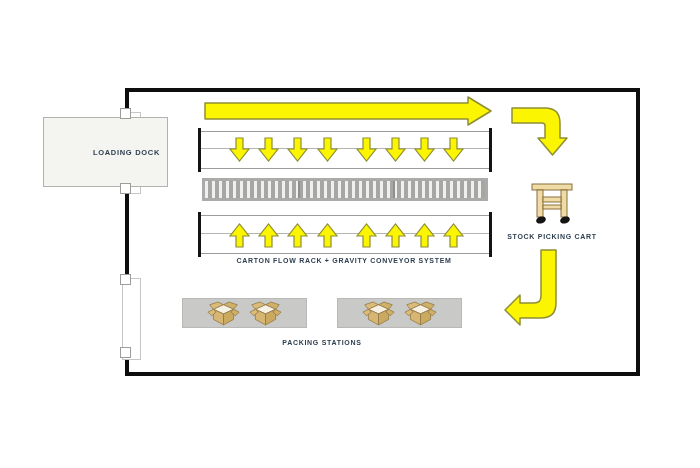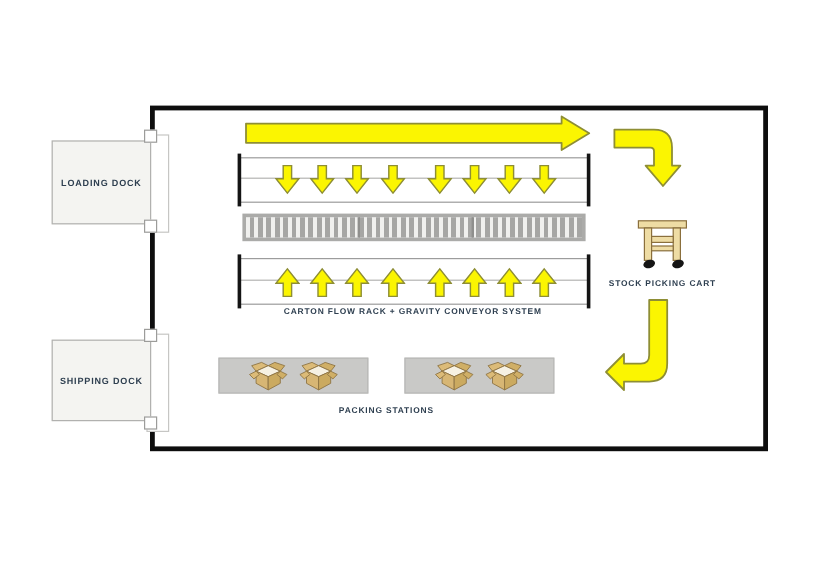--- a/index.html
+++ b/index.html
@@ -23,21 +23,21 @@
     position:absolute;left:122px;width:17px;background:#fff;
     border:1px solid #C6C6C4;z-index:2;
   }
   .door-frame.loading{top:112px;height:80px;}
   .door-frame.shipping{top:278px;height:80px;}
   .dock{
     position:absolute;left:43px;width:81px;background:#F4F4F1;
     border:1px solid #B1B1AF;display:flex;align-items:center;justify-content:center;
     z-index:3;text-align:center;
   }
-  .dock.loading{top:117px;height:68px;}
+  .dock.loading{top:117px;height:68px;padding-left:42px;}
   .dock.shipping{top:283px;height:66px;}
   .dock-label{font-size:7.5px;font-weight:bold;letter-spacing:0.7px;color:var(--label);}
   .door-cap{
     position:absolute;left:120px;width:9px;height:9px;background:#fff;
     border:1px solid #9C9C9A;z-index:4;
   }
   
   .rack{
     position:absolute;left:199px;width:290px;background:#fff;
     border:1px solid #9C9C9C;z-index:2;
@@ -93,23 +93,20 @@
   <div class="warehouse"></div>
 
   <div class="door-frame loading"></div>
   <div class="dock loading">
     <span class="dock-label">LOADING DOCK</span>
   </div>
   <div class="door-cap" style="top:108px;"></div>
   <div class="door-cap" style="top:183px;"></div>
 
   <div class="door-frame shipping"></div>
-  <div class="dock shipping">
-    <span class="dock-label">SHIPPING DOCK</span>
-  </div>
   <div class="door-cap" style="top:274px;"></div>
   <div class="door-cap" style="top:347px;"></div>
 
   <svg class="abs big-arrow" style="left:203px;top:94px;" width="292" height="34" viewBox="0 0 292 34">
     <polygon points="2,9 265,9 265,3 288,17 265,31 265,25 2,25"></polygon>
   </svg>
 
   <div class="rack upper">
     <div class="shelf-line"></div>
     <div class="endbar left"></div>

